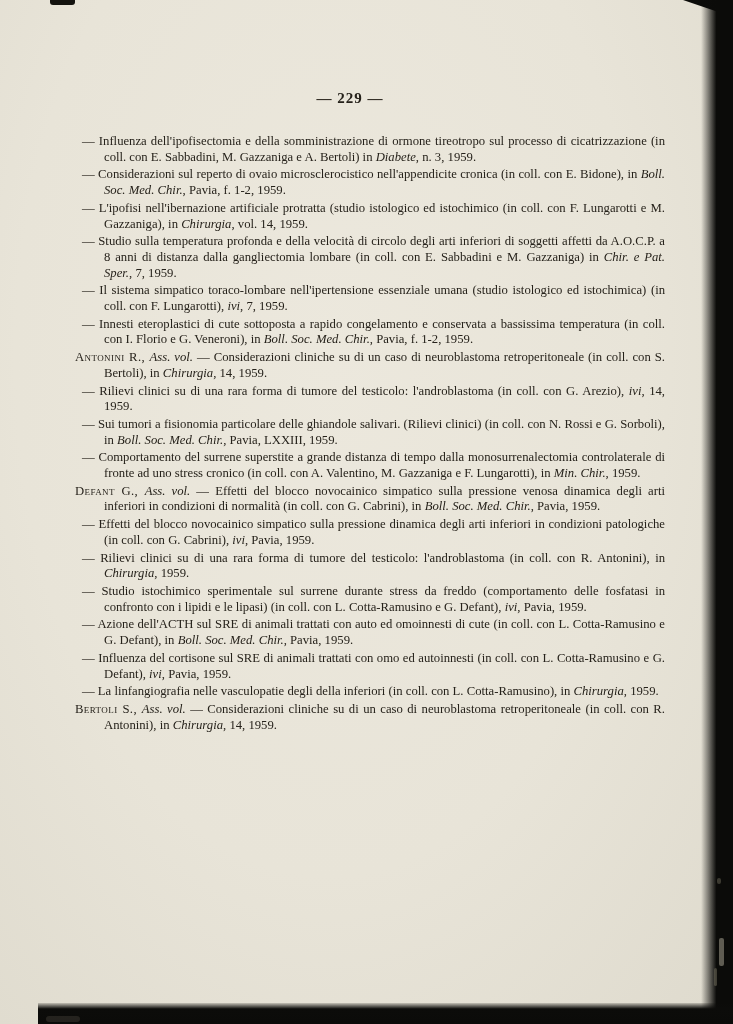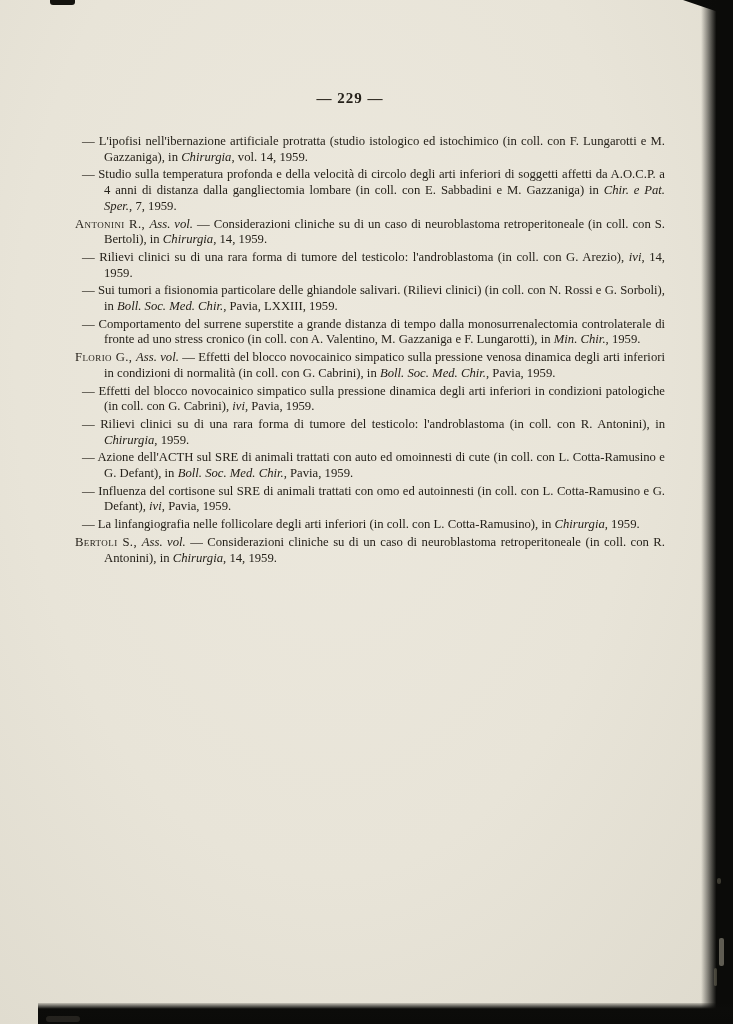--- a/index.html
+++ b/index.html
@@ -66,32 +66,37 @@
   .noise-2 { position: absolute; right: 16px; top: 968px; width: 3px; height: 18px; background: #76715f; opacity: .5; border-radius: 2px; }
   .noise-3 { position: absolute; right: 12px; top: 878px; width: 4px; height: 6px; background: #6c6758; opacity: .5; border-radius: 2px; }
 </style>
 </head>
 <body>
 
 <div class="page">
   <div class="pageno">— 229 —</div>
 
   <div class="bib">
+      <p class="entry"><span>— Influenza dell'ipofisectomia e della somministrazione di ormone tireotropo sul processo di cicatrizzazione (in coll. con E. Sabbadini, M. Gazzaniga e A. Bertoli) in </span><span class="it">Diabete</span><span>, n. 3, 1959.</span></p>
+      <p class="entry"><span>— Considerazioni sul reperto di ovaio microsclerocistico nell'appendicite cronica (in coll. con E. Bidone), in </span><span class="it">Boll. Soc. Med. Chir.</span><span>, Pavia, f. 1-2, 1959.</span></p>
       <p class="entry"><span>— L'ipofisi nell'ibernazione artificiale protratta (studio istologico ed istochimico (in coll. con F. Lungarotti e M. Gazzaniga), in </span><span class="it">Chirurgia</span><span>, vol. 14, 1959.</span></p>
-      <p class="entry"><span>— Studio sulla temperatura profonda e della velocità di circolo degli arti inferiori di soggetti affetti da A.O.C.P. a 4 anni di distanza dalla gangliectomia lombare (in coll. con E. Sabbadini e M. Gazzaniga) in </span><span class="it">Chir. e Pat. Sper.</span><span>, 7, 1959.</span></p>
+      <p class="entry"><span>— Studio sulla temperatura profonda e della velocità di circolo degli arti inferiori di soggetti affetti da A.O.C.P. a 8 anni di distanza dalla gangliectomia lombare (in coll. con E. Sabbadini e M. Gazzaniga) in </span><span class="it">Chir. e Pat. Sper.</span><span>, 7, 1959.</span></p>
+      <p class="entry"><span>— Il sistema simpatico toraco-lombare nell'ipertensione essenziale umana (studio istologico ed istochimica) (in coll. con F. Lungarotti), </span><span class="it">ivi</span><span>, 7, 1959.</span></p>
+      <p class="entry"><span>— Innesti eteroplastici di cute sottoposta a rapido congelamento e conservata a bassissima temperatura (in coll. con I. Florio e G. Veneroni), in </span><span class="it">Boll. Soc. Med. Chir.</span><span>, Pavia, f. 1-2, 1959.</span></p>
       <p class="entry sec"><span class="sc">Antonini R., </span><span class="it">Ass. vol.</span><span> — Considerazioni cliniche su di un caso di neuroblastoma retroperitoneale (in coll. con S. Bertoli), in </span><span class="it">Chirurgia</span><span>, 14, 1959.</span></p>
       <p class="entry"><span>— Rilievi clinici su di una rara forma di tumore del testicolo: l'androblastoma (in coll. con G. Arezio), </span><span class="it">ivi</span><span>, 14, 1959.</span></p>
       <p class="entry"><span>— Sui tumori a fisionomia particolare delle ghiandole salivari. (Rilievi clinici) (in coll. con N. Rossi e G. Sorboli), in </span><span class="it">Boll. Soc. Med. Chir.</span><span>, Pavia, LXXIII, 1959.</span></p>
       <p class="entry"><span>— Comportamento del surrene superstite a grande distanza di tempo dalla monosurrenalectomia controlaterale di fronte ad uno stress cronico (in coll. con A. Valentino, M. Gazzaniga e F. Lungarotti), in </span><span class="it">Min. Chir.</span><span>, 1959.</span></p>
-      <p class="entry sec"><span class="sc">Florio G., </span><span class="it">Ass. vol.</span><span> — Effetti del blocco novocainico simpatico sulla pressione venosa dinamica degli arti inferiori in condizioni di normalità (in coll. con G. Cabrini), in </span><span class="it">Boll. Soc. Med. Chir.</span><span>, Pavia, 1959.</span></p>
+      <p class="entry sec"><span class="sc">Defant G., </span><span class="it">Ass. vol.</span><span> — Effetti del blocco novocainico simpatico sulla pressione venosa dinamica degli arti inferiori in condizioni di normalità (in coll. con G. Cabrini), in </span><span class="it">Boll. Soc. Med. Chir.</span><span>, Pavia, 1959.</span></p>
       <p class="entry"><span>— Effetti del blocco novocainico simpatico sulla pressione dinamica degli arti inferiori in condizioni patologiche (in coll. con G. Cabrini), </span><span class="it">ivi</span><span>, Pavia, 1959.</span></p>
       <p class="entry"><span>— Rilievi clinici su di una rara forma di tumore del testicolo: l'androblastoma (in coll. con R. Antonini), in </span><span class="it">Chirurgia</span><span>, 1959.</span></p>
+      <p class="entry"><span>— Studio istochimico sperimentale sul surrene durante stress da freddo (comportamento delle fosfatasi in confronto con i lipidi e le lipasi) (in coll. con L. Cotta-Ramusino e G. Defant), </span><span class="it">ivi</span><span>, Pavia, 1959.</span></p>
       <p class="entry"><span>— Azione dell'ACTH sul SRE di animali trattati con auto ed omoinnesti di cute (in coll. con L. Cotta-Ramusino e G. Defant), in </span><span class="it">Boll. Soc. Med. Chir.</span><span>, Pavia, 1959.</span></p>
       <p class="entry"><span>— Influenza del cortisone sul SRE di animali trattati con omo ed autoinnesti (in coll. con L. Cotta-Ramusino e G. Defant), </span><span class="it">ivi</span><span>, Pavia, 1959.</span></p>
-      <p class="entry"><span>— La linfangiografia nelle follicolare degli arti inferiori (in coll. con L. Cotta-Ramusino), in </span><span class="it">Chirurgia</span><span>, 1959.</span></p>
+      <p class="entry"><span>— La linfangiografia nelle vasculopatie degli della inferiori (in coll. con L. Cotta-Ramusino), in </span><span class="it">Chirurgia</span><span>, 1959.</span></p>
       <p class="entry sec"><span class="sc">Bertoli S., </span><span class="it">Ass. vol.</span><span> — Considerazioni cliniche su di un caso di neuroblastoma retroperitoneale (in coll. con R. Antonini), in </span><span class="it">Chirurgia</span><span>, 14, 1959.</span></p>
     </div>
 
   <div class="corner-wedge"></div>
   <div class="topleft-mark"></div>
   <div class="band-right">
     <div class="noise-1"></div>
     <div class="noise-2"></div>
     <div class="noise-3"></div>
   </div>

